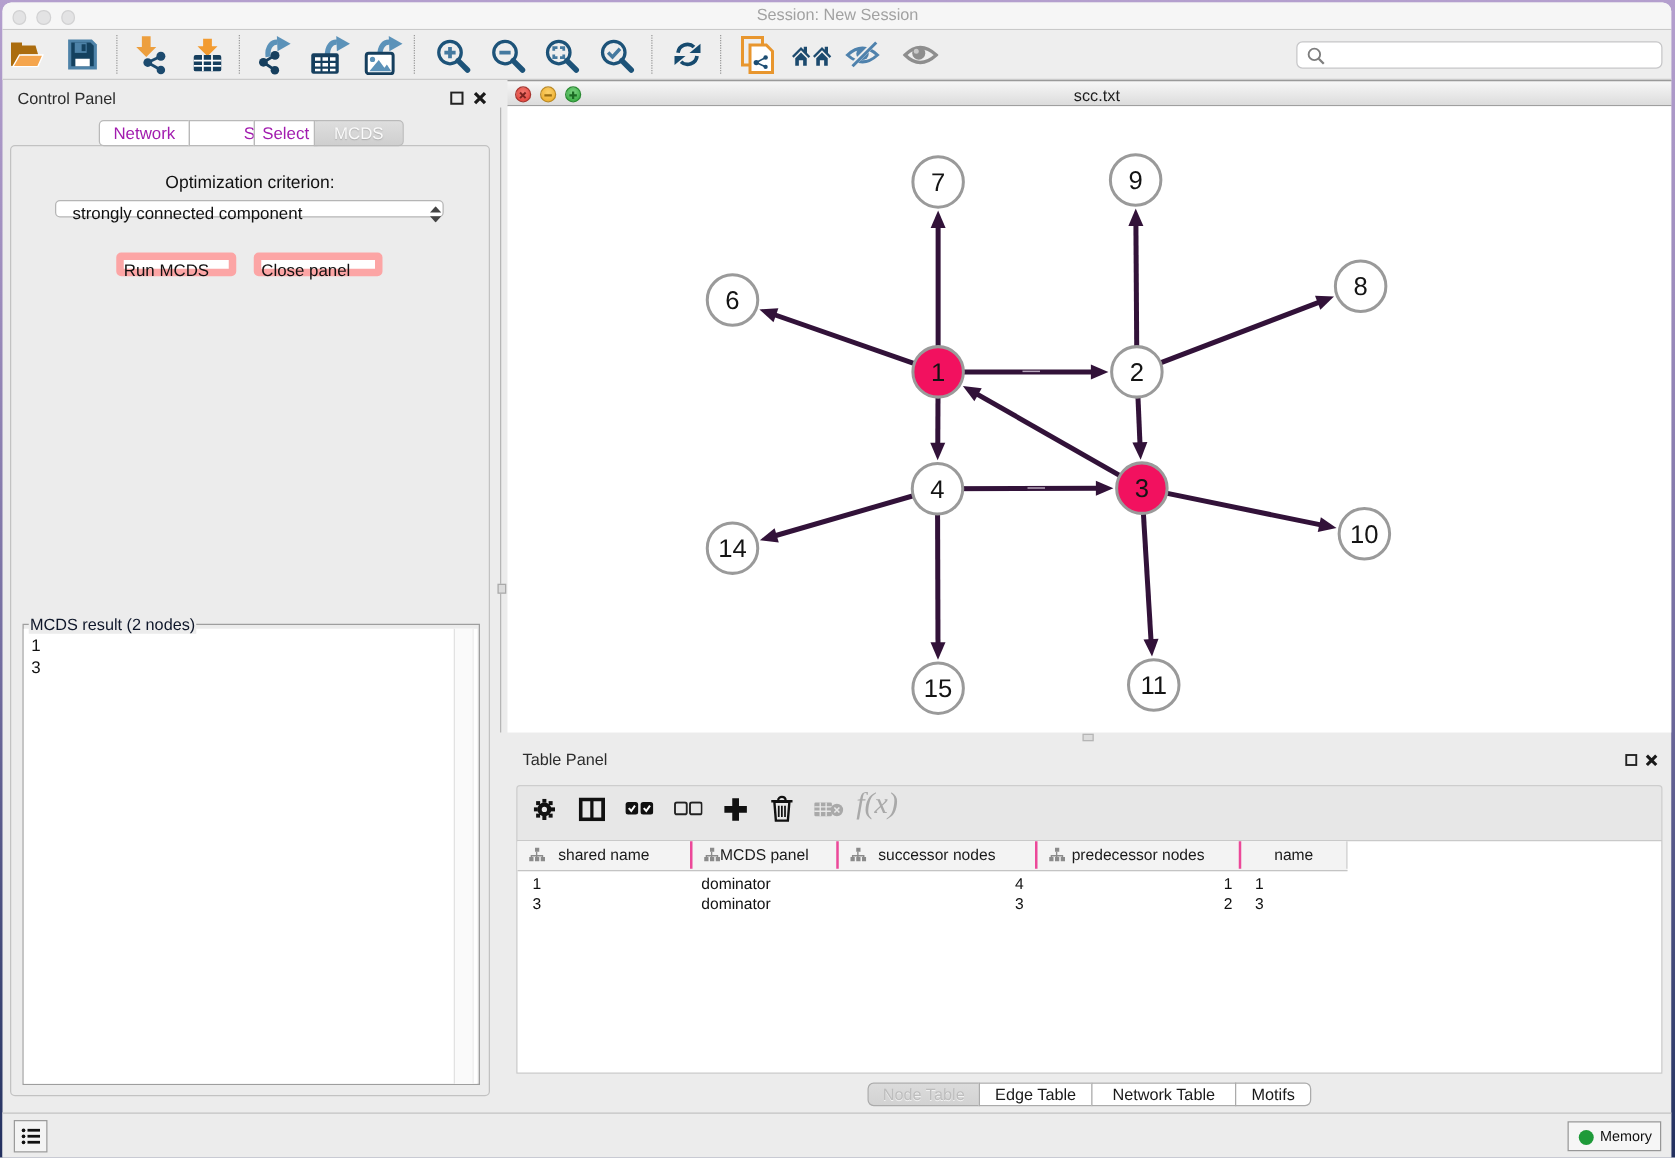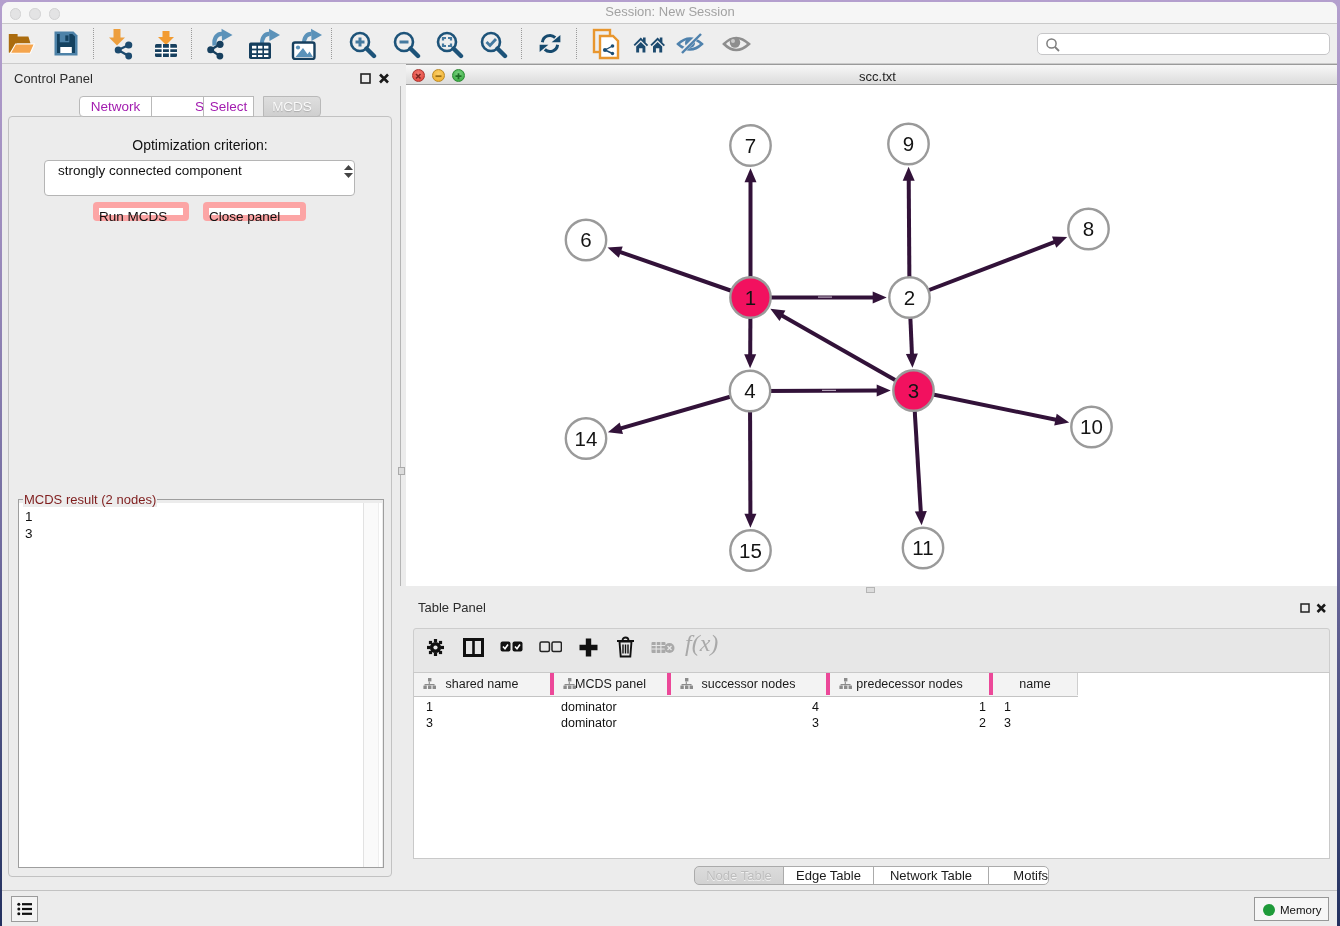--- a/index.html
+++ b/index.html
@@ -21,46 +21,46 @@
 .tsep{position:absolute;top:4px;height:31px;width:0;border-left:1px dotted #9a9a9a;}
 #searchbox{position:absolute;top:33px;left:1037px;width:293px;height:22px;background:#fff;
  border:1px solid #c6c6c8;border-radius:5px;box-sizing:border-box;}
 
 #cp-title{position:absolute;left:14px;top:71px;font-size:13px;color:#2c2c2c;}
 #cp-panel{position:absolute;left:8px;top:116px;width:384px;height:761px;background:#ececec;
  border:1px solid #c2c2c2;border-radius:4px;box-sizing:border-box;}
 .tab{position:absolute;top:96px;height:21px;box-sizing:border-box;background:#fff;
  border:1px solid #b9b9b9;font-size:13.5px;color:#a21caf;text-align:center;line-height:19px;}
 #opt-label{position:absolute;left:8px;top:137px;width:384px;text-align:center;font-size:14px;color:#111;}
-#combo{position:absolute;left:44px;top:160px;width:311px;height:36px;background:#fff;
+#combo{position:absolute;left:44px;top:160px;width:311px;height:14px;background:#fff;
  border:1px solid #b5b5b5;border-radius:4px;box-sizing:border-box;font-size:13.5px;color:#111;}
 .btn{position:absolute;top:202px;height:19px;background:#fff;border:6px solid #fca5a5;
  border-radius:4px;box-sizing:border-box;font-size:13.5px;color:#111;line-height:17px;}
 #groupbox{position:absolute;left:18px;top:499px;width:366px;height:369px;border:1px solid #9e9e9e;box-sizing:border-box;}
-#grouplabel{position:absolute;left:23px;top:492px;font-size:13px;color:#7f1d1d;background:#ececec;padding:0 1px;}
+#grouplabel{position:absolute;left:23px;top:492px;font-size:13px;color:#0f172a;background:#ececec;padding:0 1px;}
 #grouplist{position:absolute;left:19px;top:503px;width:363px;height:364px;background:#fff;
  font-size:13.5px;color:#111;}
 #scrolltrack{position:absolute;left:344px;top:0;width:14px;height:364px;background:#fafafa;
  border-left:1px solid #e2e2e2;border-right:1px solid #eee;}
 
 #netwin{position:absolute;left:406px;top:64px;width:931px;height:522px;}
 #nettitle{position:absolute;left:0;top:0;width:100%;height:21px;
  background:linear-gradient(#f7f7f7,#dcdcdc);border-top:1px solid #9a9a9a;border-bottom:1px solid #9f9f9f;box-sizing:border-box;}
 #netbody{position:absolute;left:0;top:21px;width:100%;height:501px;background:#fff;}
 .light{position:absolute;top:4px;width:13px;height:13px;border-radius:50%;box-sizing:border-box;}
 #net-title-text{position:absolute;top:5px;left:6px;width:100%;text-align:center;font-size:13px;color:#1d1d1d;}
 
 #tp-title{position:absolute;left:418px;top:600px;font-size:13px;color:#2c2c2c;}
 #tp-box{position:absolute;left:413px;top:628px;width:917px;height:231px;background:#e7e7e7;
  border:1px solid #cdcdcd;border-radius:3px;box-sizing:border-box;}
 #tp-table{position:absolute;left:413px;top:672px;width:917px;height:187px;background:#fff;
  border:1px solid #c9c9c9;box-sizing:border-box;}
 #tp-header{position:absolute;left:0;top:0;width:664px;height:23px;background:#f3f3f3;
  border-bottom:1px solid #c4c4c4;font-size:12.5px;color:#1a1a1a;}
-.hcol{position:absolute;top:0;height:22px;border-right:4px solid #ec4899;box-sizing:border-box;text-align:center;line-height:22px;}
+.hcol{position:absolute;top:0;height:22px;border-right:2px solid #ec4899;box-sizing:border-box;text-align:center;line-height:22px;}
 .cell{position:absolute;font-size:12.5px;color:#111;height:16px;line-height:16px;}
 .btab{position:absolute;top:866px;height:19px;box-sizing:border-box;background:#fff;
  border:1px solid #ababab;font-size:13px;color:#1a1a1a;text-align:center;line-height:17px;}
 
 #statusbar{position:absolute;left:2px;top:890px;right:3px;height:36px;background:#ececec;border-top:1px solid #c2c2c2;}
 #memory{position:absolute;left:1254px;top:897px;width:75px;height:24px;background:#f6f6f6;
  border:1px solid #979797;box-sizing:border-box;font-size:12px;color:#111;}
 #listbtn{position:absolute;left:11px;top:896px;width:27px;height:26px;background:#f4f4f4;
  border:1px solid #9b9b9b;box-sizing:border-box;}
 </style>
@@ -218,21 +218,21 @@
 
 <div id="cp-title">Control Panel</div>
 <svg class="abs" style="left:360px;top:73px;" width="32" height="12" viewBox="0 0 32 12">
  <rect x="1" y="1" width="9" height="9" fill="none" stroke="#222" stroke-width="1.6"></rect>
  <path d="M20 1.5 L28 9.5 M28 1.5 L20 9.5" stroke="#1a1a1a" stroke-width="2.6"></path>
 </svg>
 <div id="cp-panel"></div>
 <div class="tab" style="left:79px;width:73px;border-radius:4px 0 0 4px;">Network</div>
 <div class="tab" style="left:151px;width:53px;padding-left:43px;">Style</div>
 <div class="tab" style="left:203px;width:51px;">Select</div>
-<div class="tab" style="left:263px;width:58px;border-radius:0 4px 4px 0;background:linear-gradient(#dedede,#cfcfcf);color:#fafafa;text-shadow:0 1px 1px #aaa;">MCDS</div>
+<div class="tab" style="left:251px;width:72px;border-radius:0 4px 4px 0;background:linear-gradient(#dedede,#cfcfcf);color:#fafafa;text-shadow:0 1px 1px #aaa;">MCDS</div>
 <div id="opt-label">Optimization criterion:</div>
 <div id="combo">
     <span style="position:absolute;left:13px;top:2px;">strongly connected component</span>
  <svg class="abs" style="left:298px;top:3.5px;" width="11" height="13" viewBox="0 0 11 13">
   <polygon points="5.5,0 10,5 1,5" fill="#444"></polygon>
   <polygon points="5.5,13 10,8 1,8" fill="#444"></polygon>
  </svg>
 </div>
 <div class="btn" style="left:93px;width:96px;">Run MCDS</div>
 <div class="btn" style="left:203px;width:103px;">Close panel</div>
@@ -436,21 +436,21 @@
   <div class="cell" style="left:12px;top:42px;">3</div>
   <div class="cell" style="left:147px;top:42px;">dominator</div>
   <div class="cell" style="left:257px;top:42px;width:148px;text-align:right;">3</div>
   <div class="cell" style="left:416px;top:42px;width:156px;text-align:right;">2</div>
   <div class="cell" style="left:590px;top:42px;">3</div>
 </div>
 
 <div class="btab" style="left:694px;width:90px;border-radius:5px 0 0 5px;background:linear-gradient(#dcdcdc,#d2d2d2);color:#bdbdbd;text-shadow:0 1px 0 #f2f2f2;">Node Table</div>
 <div class="btab" style="left:783px;width:91px;">Edge Table</div>
 <div class="btab" style="left:873px;width:116px;">Network Table</div>
-<div class="btab" style="left:988px;width:61px;border-radius:0 5px 5px 0;text-align:right;">Motifs</div>
+<div class="btab" style="left:988px;width:61px;border-radius:0 5px 5px 0;">Motifs</div>
 
 <div id="statusbar"></div>
 <div id="listbtn">
  <svg class="abs" style="left:5px;top:5px;" width="15" height="14" viewBox="0 0 15 14">
   <g fill="#111">
         <circle cx="1.8" cy="2.2" r="1.5"></circle>
         <circle cx="1.8" cy="7" r="1.5"></circle>
         <circle cx="1.8" cy="11.8" r="1.5"></circle>
   <rect x="5" y="1.1" width="10" height="2.2"></rect>
         <rect x="5" y="5.9" width="10" height="2.2"></rect>

